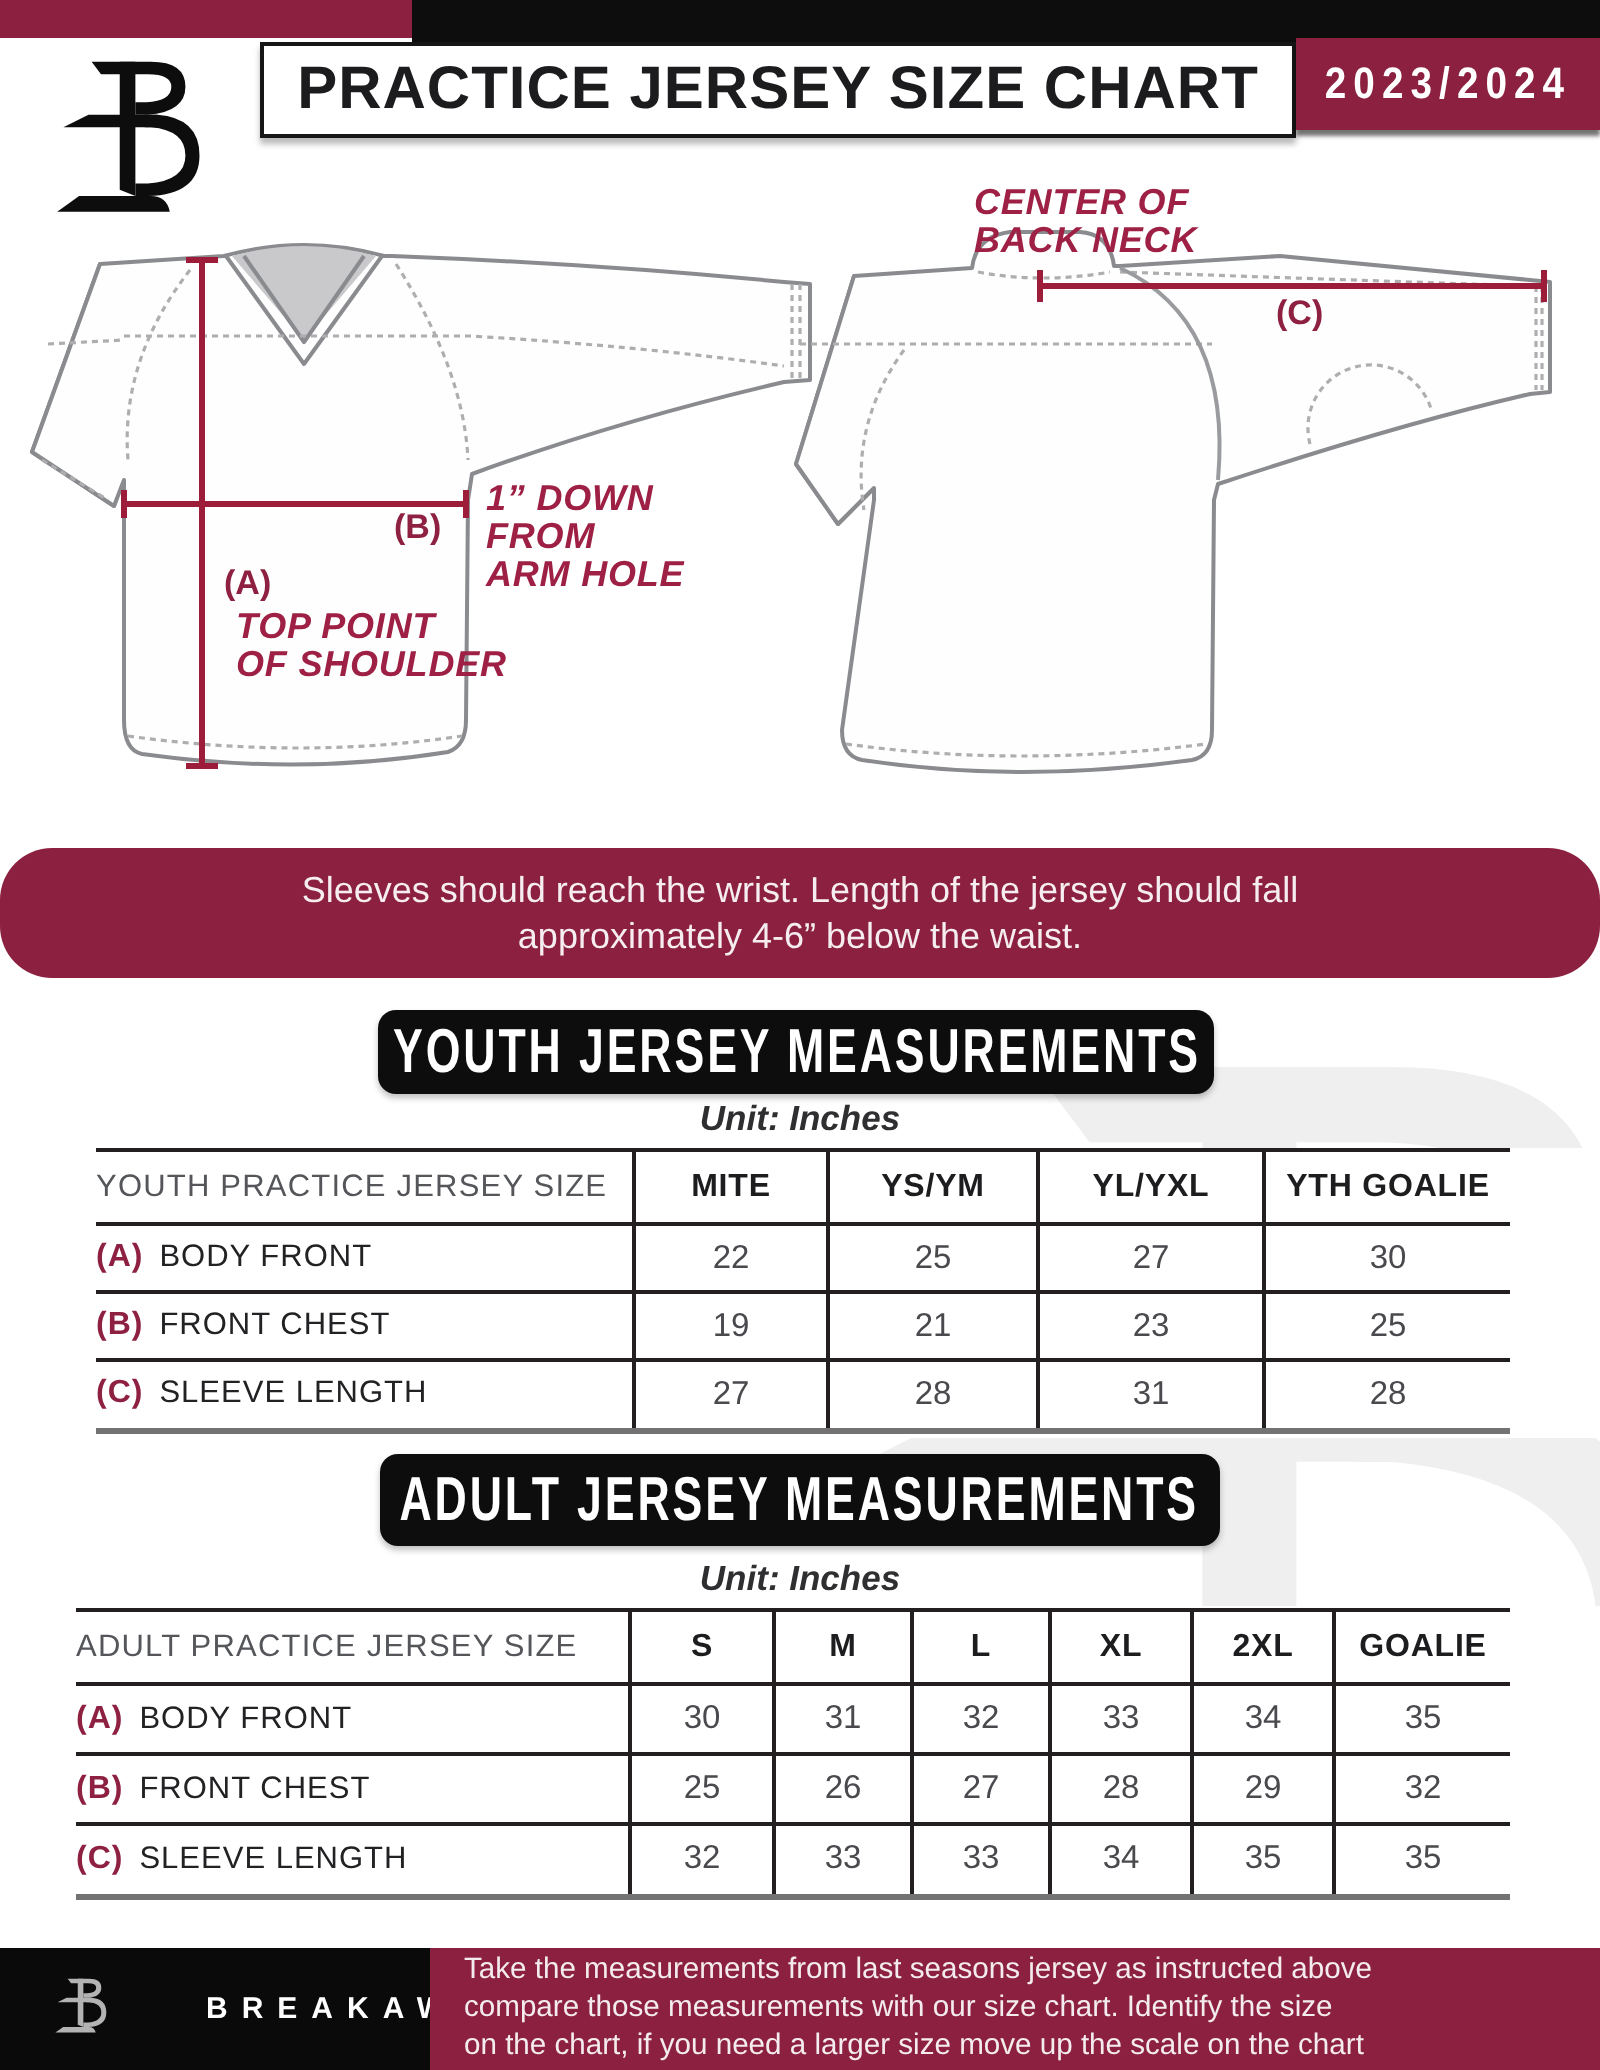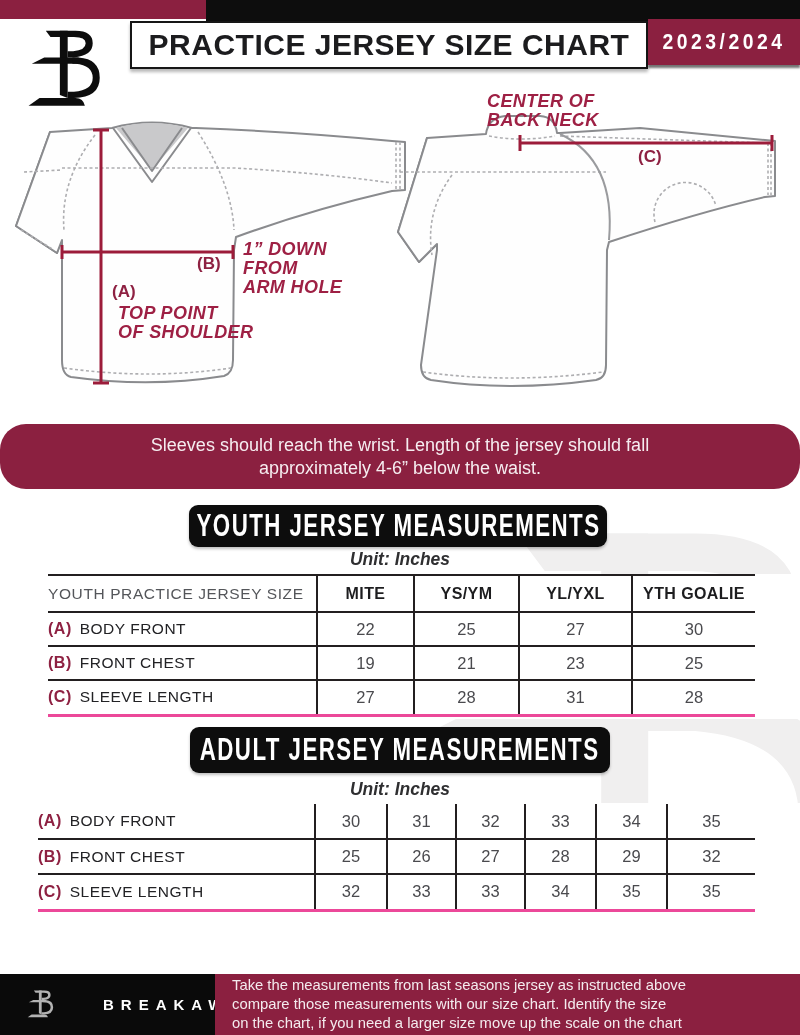--- a/index.html
+++ b/index.html
@@ -53,21 +53,21 @@
   .unit{width:800px;text-align:center;font-size:17.5px;font-style:italic;font-weight:600;color:#2f2f31;}
   .unit-youth{left:0;top:549px;}
   .unit-adult{left:0;top:779px;}
 
   
   table.size{border-collapse:collapse;table-layout:fixed;}
   table.size td{padding:0;vertical-align:middle;background:transparent;}
   td.vline{border-left:2px solid #231f20;}
   tr.thead td{border-top:2px solid #231f20;border-bottom:2px solid #231f20;}
   tr.mid td{border-bottom:2px solid #231f20;}
-  tr.last td{border-bottom:3px solid #ec4899;}
+  tr.last td{border-bottom:3px solid #737373;}
   .colhead{font-size:16px;font-weight:700;color:#1d1d1f;letter-spacing:.4px;text-align:center;}
   .sizehead{font-size:15.5px;color:#54565a;letter-spacing:.6px;padding-left:14px;}
   .rowlabel{padding-left:20px;font-size:15.5px;color:#222225;letter-spacing:.5px;}
   .rowlabel .tag{font-weight:800;color:#8e2142;font-size:16px;margin-right:8px;}
   .val{font-size:16.5px;color:#4a4a4e;text-align:center;border-radius:14px;}
   .tbl-youth{left:48px;top:574px;}
   .tbl-adult{left:38px;top:804px;}
 
   
   .ftr-black{left:0;top:974px;width:215px;height:61px;background:#0a0a0a;
@@ -260,20 +260,29 @@
     <colgroup>
       <col style="width:277px">
         <col style="width:72px">
         <col style="width:69px">
         <col style="width:69px">
       <col style="width:71px">
         <col style="width:71px">
         <col style="width:88px">
     </colgroup>
     <tbody>
+        <tr class="thead" style="height:37px">
+      <td class="sizehead">ADULT PRACTICE JERSEY SIZE</td>
+      <td class="vline colhead">S</td>
+      <td class="vline colhead">M</td>
+      <td class="vline colhead">L</td>
+      <td class="vline colhead">XL</td>
+      <td class="vline colhead">2XL</td>
+      <td class="vline colhead">GOALIE</td>
+    </tr>
     <tr class="mid" style="height:35px">
       <td class="rowlabel">
         <span class="tag">(A)</span><span>BODY FRONT</span>
       </td>
       <td class="vline val">30</td>
       <td class="vline val">31</td>
       <td class="vline val">32</td>
       <td class="vline val">33</td>
       <td class="vline val">34</td>
       <td class="vline val">35</td>

